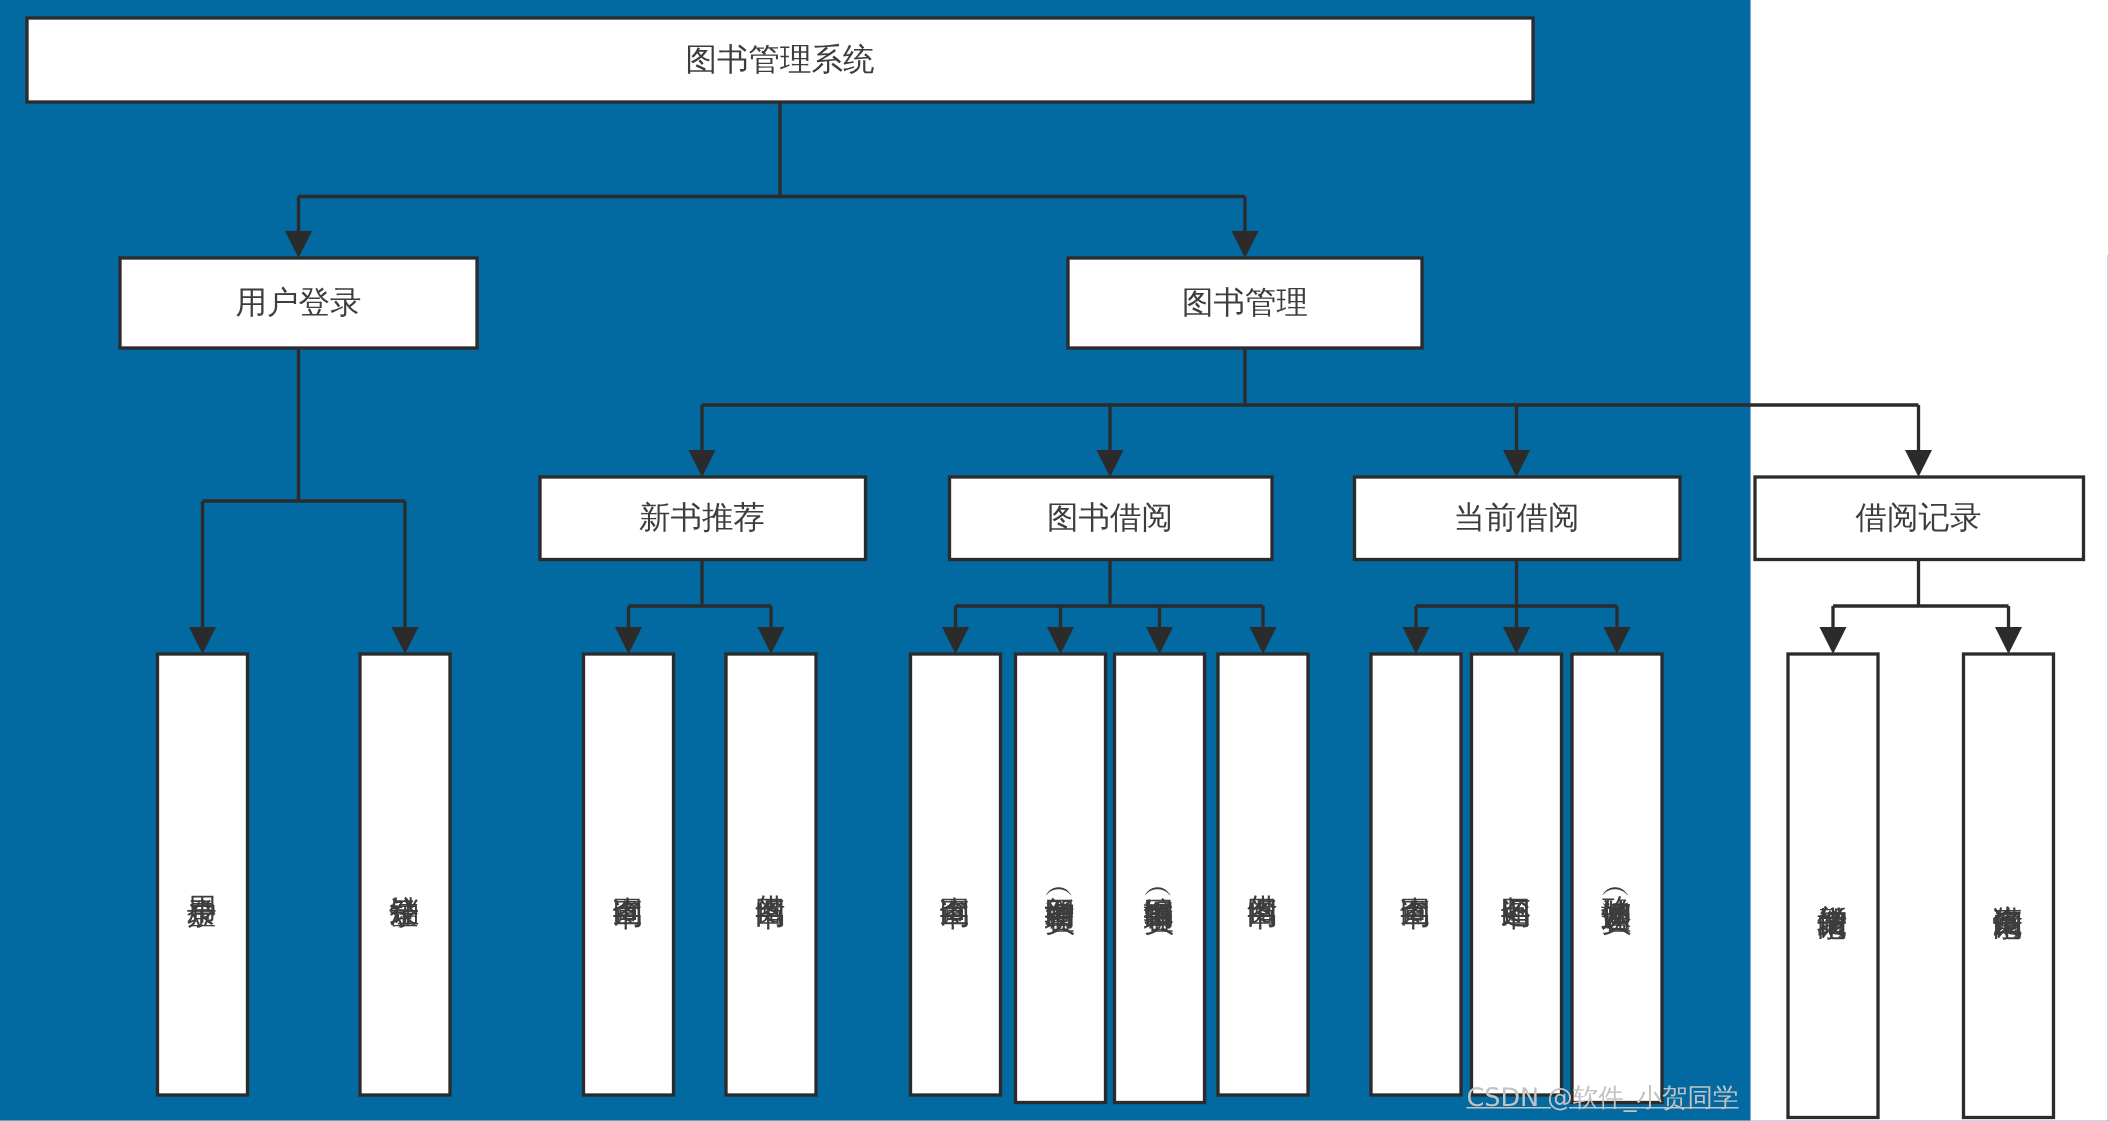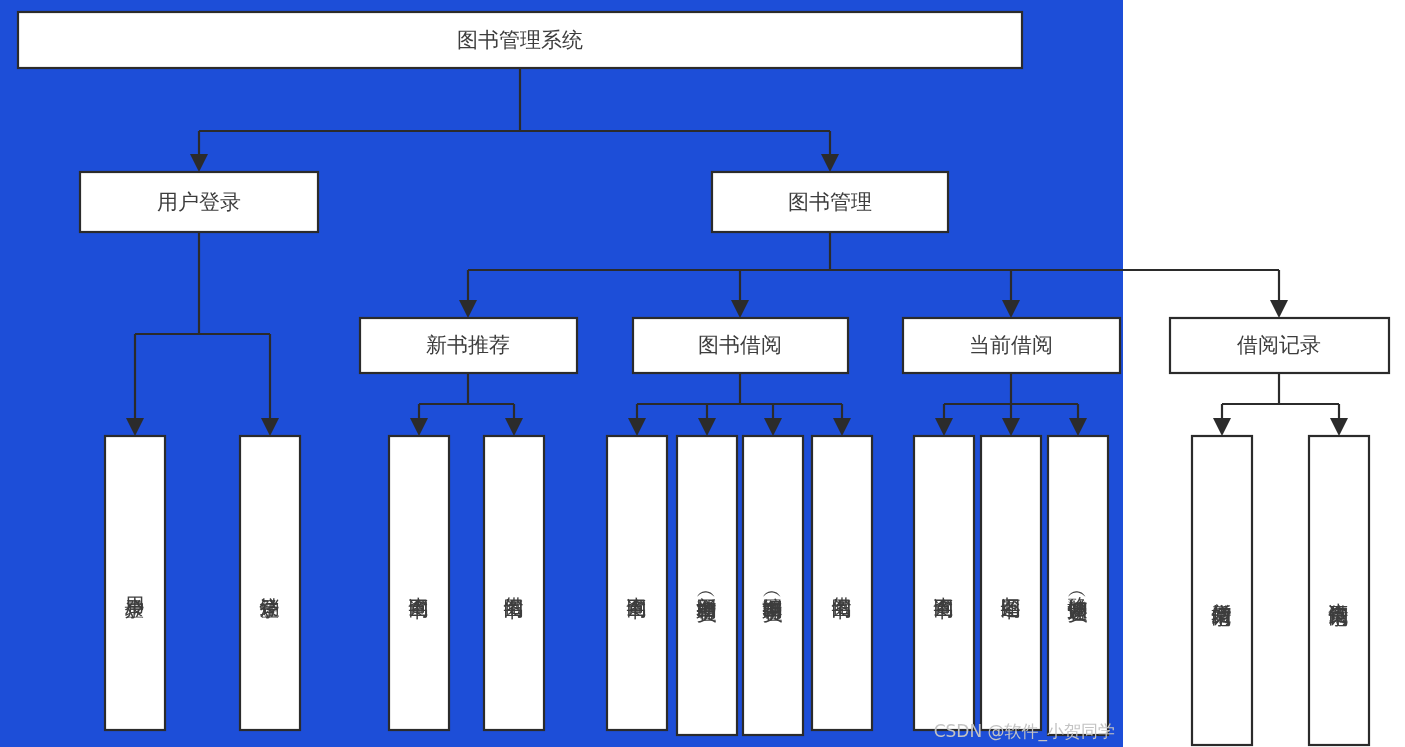--- a/index.html
+++ b/index.html
@@ -11,21 +11,22 @@
   body {
     width: 1405px;
     height: 747px;
     font-family: "DejaVu Sans", "Liberation Sans", sans-serif;
     overflow: hidden;
   }
   #diagram-root {
     position: relative;
     width: 1123px;
     height: 747px;
-    background: #1d4ed8;
+    background: #0369a1;
+    padding-left: 44px;
   }
   svg.chart-svg {
     position: absolute;
     left: 0;
     top: 0;
     width: 1405px;
     height: 747px;
     display: block;
   }
   .node-box {
@@ -61,20 +62,21 @@
   }
   .watermark {
     position: absolute;
     right: 8px;
     bottom: 4px;
     color: #c3c3c3;
     font-size: 17px;
     font-family: "DejaVu Sans", "Liberation Sans", sans-serif;
     white-space: nowrap;
     user-select: none;
+    text-decoration: underline;
   }
 </style>
 </head>
 <body>
 
 <div id="diagram-root">
 
   <svg class="chart-svg" viewBox="0 0 1405 747" xmlns="http://www.w3.org/2000/svg">
 
     <defs>

